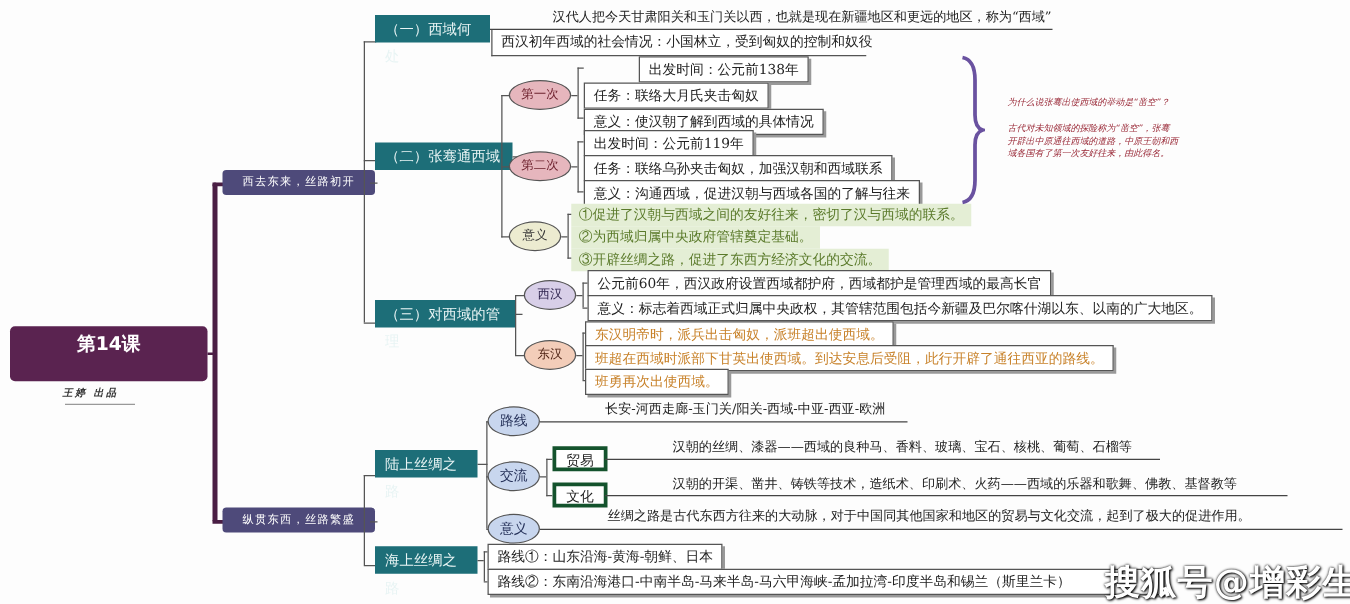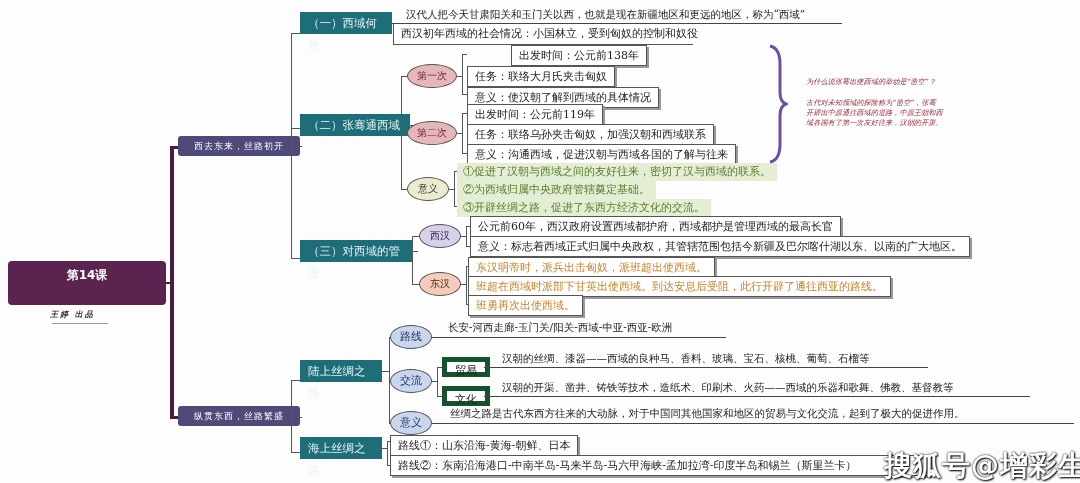--- a/index.html
+++ b/index.html
@@ -3,21 +3,21 @@
 <meta charset="utf-8">
 <style>
   * { box-sizing: border-box; margin: 0; padding: 0; }
   html, body { width: 1080px; height: 483px; background: #fdfdfd; overflow: hidden; }
   body { position: relative; font-family: "DejaVu Serif", "Liberation Serif", serif; color: #222; }
   .abs { position: absolute; }
   .line { position: absolute; background: #555; }
   .root {
     position: absolute; left: 8px; top: 261px; width: 158px; height: 44px;
     background: #5a2350; border-radius: 4px; color: #fff; text-align: center;
-    font-family: "DejaVu Sans", sans-serif; font-weight: bold; font-size: 12px; line-height: 15px;
+    font-family: "DejaVu Sans", sans-serif; font-weight: bold; font-size: 15px; line-height: 15px;
     padding-top: 7px;
   }
   .root-sub { position: absolute; left: 50px; top: 309px; font-size: 8px; font-style: italic; font-weight: bold; color: #333; letter-spacing: 2px; }
   .root-sub-line { position: absolute; left: 52px; top: 323px; width: 56px; height: 1px; background: #999; }
   .lvl1 {
     position: absolute; width: 122px; height: 20px; background: #4e4a7a; color: #fff;
     border-radius: 3px; font-family: "DejaVu Sans", sans-serif; font-size: 9px; line-height: 20px;
     text-align: center; letter-spacing: 1px;
   }
   .lvl2 {
@@ -30,27 +30,27 @@
   }
   .pink { background: #e6b6bd; color: #6a1d2a; }
   .olive { background: #ecebd0; color: #333; }
   .lilac { background: #d8cfe8; color: #2a1f4a; }
   .peach { background: #f3cdb9; color: #4a1f10; }
   .blue { background: #c8d6ee; color: #26325a; font-family: "DejaVu Serif", serif; font-size: 11px; }
   .box {
     position: absolute; height: 21px; background: #fff; border: 1px solid #555;
     box-shadow: 2px 2px 0 #999; font-size: 11px; line-height: 19px; padding: 0 7px; white-space: nowrap;
   }
-  .plain { position: absolute; font-size: 10.5px; white-space: nowrap; line-height: 14px; }
+  .plain { position: absolute; font-size: 10.5px; white-space: nowrap; line-height: 14px; margin-left: 36px; }
   .uline { position: absolute; height: 1px; background: #444; }
   .green { position: absolute; height: 18px; background: #e4eed5; color: #5a7a2a; font-size: 11px; line-height: 18px; padding: 0 6px; white-space: nowrap; }
   .orange-text { color: #c8822a; }
   .note { position: absolute; left: 806px; font-family: "DejaVu Sans", sans-serif; font-style: italic; color: #9a2a38; font-size: 7.2px; line-height: 10px; }
   .tag {
-    position: absolute; height: 20px; border: 5px solid #14532d; background: #fff; font-size: 11px; line-height: 18px; padding: 0 8px; box-shadow: 2px 2px 0 #999;
+    position: absolute; height: 20px; border: 3px solid #14532d; background: #fff; font-size: 11px; line-height: 18px; padding: 0 8px; box-shadow: 2px 2px 0 #999;
   }
   .watermark { position: absolute; left: 884px; top: 447px; font-family: "DejaVu Sans", sans-serif; font-size: 28px; color: #fff; font-weight: bold; text-shadow: 0 0 2px #000, 1px 1px 2px #000; letter-spacing: 1px; white-space: nowrap; }
 </style>
 </head>
 <body>
 
 <div class="root">
   <div>第14课</div>
 </div>
 <div class="root-sub">王婷 出品</div>
@@ -120,21 +120,21 @@
 <div class="green" style="left:457px;top:163px;">①促进了汉朝与西域之间的友好往来，密切了汉与西域的联系。</div>
 <div class="green" style="left:457px;top:181px;text-align:center;">②为西域归属中央政府管辖奠定基础。</div>
 <div class="green" style="left:457px;top:199px;">③开辟丝绸之路，促进了东西方经济文化的交流。</div>
 
 <svg class="abs" style="left:766px;top:44px;" width="22" height="120">
   <path d="M4 2 Q14 4 14 20 L14 48 Q14 58 20 60 Q14 62 14 72 L14 100 Q14 116 4 118" fill="none" stroke="#6a52a0" stroke-width="3"></path>
 </svg>
 <div class="note" style="top:77px;">为什么说张骞出使西域的举动是“凿空”？</div>
 <div class="note" style="top:98px;">古代对未知领域的探险称为“凿空”，张骞</div>
 <div class="note" style="top:108px;">开辟出中原通往西域的道路，中原王朝和西</div>
-<div class="note" style="top:118px;">域各国有了第一次友好往来，汉朝的开渠。</div>
+<div class="note" style="top:118px;">域各国有了第一次友好往来，由此得名。</div>
 
 <div class="line" style="left:412px;top:251px;width:6px;height:1px;"></div>
 <div class="line" style="left:412px;top:236px;width:1px;height:48px;"></div>
 <div class="line" style="left:412px;top:236px;width:8px;height:1px;"></div>
 <div class="line" style="left:412px;top:284px;width:8px;height:1px;"></div>
 
 <div class="oval lilac" style="left:419px;top:224px;width:42px;">西汉</div>
 <div class="oval peach" style="left:419px;top:272px;width:42px;">东汉</div>
 
 <div class="line" style="left:461px;top:236px;width:5px;height:1px;"></div>

